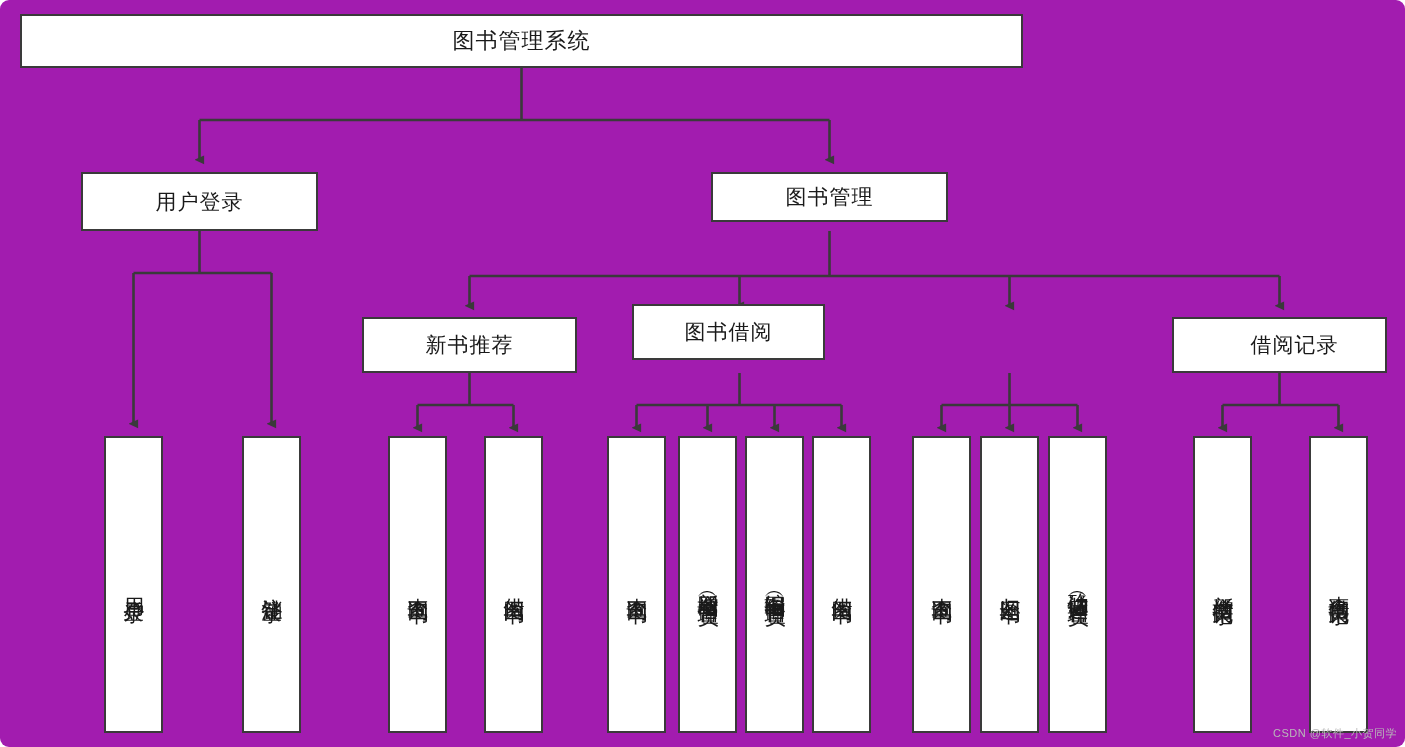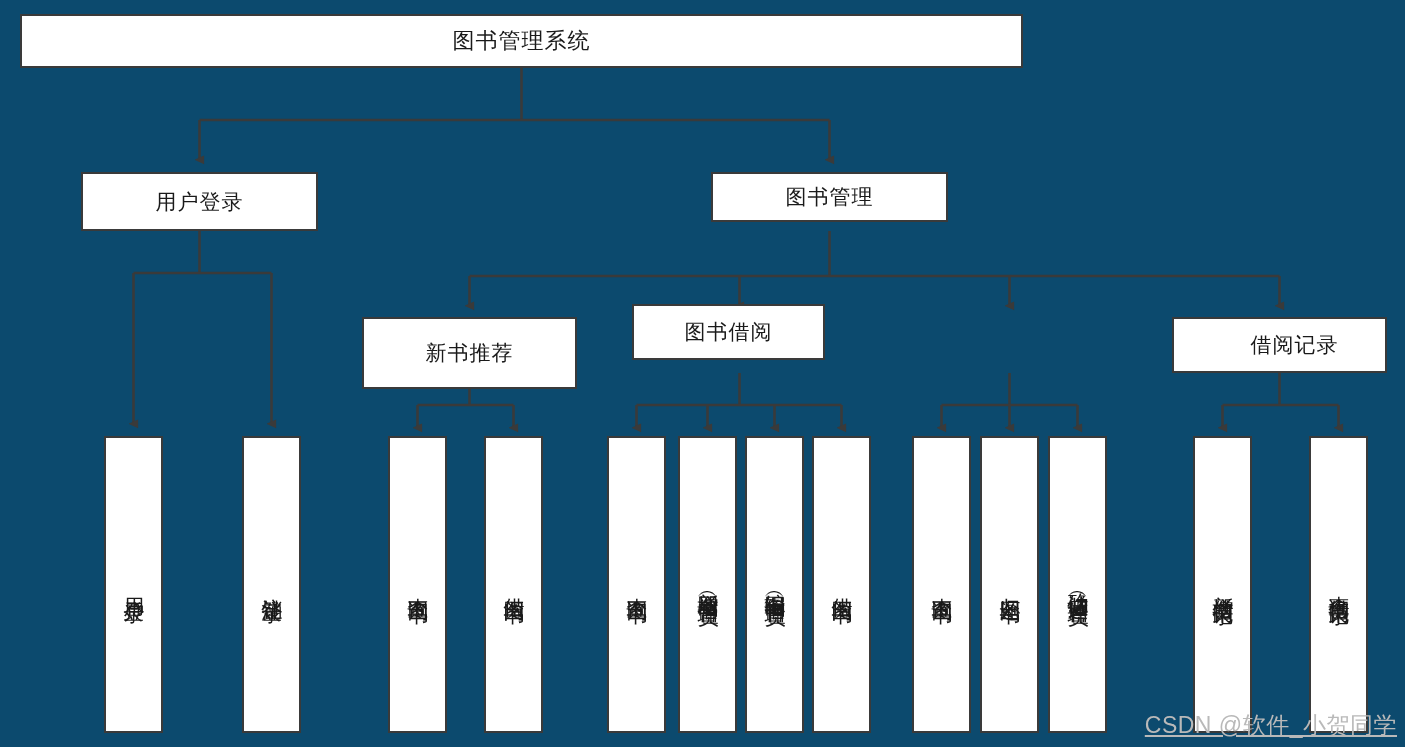--- a/index.html
+++ b/index.html
@@ -7,22 +7,23 @@
     padding: 0;
     background: #ffffff;
   }
   body {
     font-family: "Liberation Sans", "DejaVu Sans", sans-serif;
   }
   #canvas {
     position: relative;
     width: 1405px;
     height: 747px;
-    background: #0c4a6e;
+    background: #a21caf;
     overflow: hidden;
+    border-radius: 9px;
   }
   #wires {
     position: absolute;
     left: 0;
     top: 0;
     width: 1405px;
     height: 747px;
     pointer-events: none;
   }
   .node {
@@ -53,25 +54,24 @@
   .node.v .vtxt {
     writing-mode: vertical-rl;
     text-orientation: upright;
     white-space: normal;
     text-align: center;
   }
   .watermark {
     position: absolute;
     right: 8px;
     bottom: 6px;
-    font-size: 23px;
+    font-size: 11px;
     color: #b9b9b9;
     letter-spacing: 0.5px;
     white-space: nowrap;
-    text-decoration: underline;
   }
 </style>
 </head>
 <body>
 
 <div id="canvas">
 
   <svg id="wires" viewBox="0 0 1405 747" xmlns="http://www.w3.org/2000/svg">
     <defs>
       <marker id="arrow" markerWidth="10" markerHeight="10" refX="5.2" refY="5" orient="auto" markerUnits="userSpaceOnUse">
@@ -123,21 +123,21 @@
       <path d="M1222.5,405 L1222.5,428" marker-end="url(#arrow)"></path>
       <path d="M1338.5,405 L1338.5,428" marker-end="url(#arrow)"></path>
     </g>
   </svg>
 
   <div class="node h root" style="left:20px; top:14px; width:1003px; height:54px;">图书管理系统</div>
 
   <div class="node h" style="left:81px; top:172px; width:237px; height:59px;">用户登录</div>
   <div class="node h" style="left:711px; top:172px; width:237px; height:50px;">图书管理</div>
 
-  <div class="node h" style="left:362px; top:317px; width:215px; height:72px;">新书推荐</div>
+  <div class="node h" style="left:362px; top:317px; width:215px; height:56px;">新书推荐</div>
   <div class="node h" style="left:632px; top:304px; width:193px; height:56px;">图书借阅</div>
   <div class="node h" style="left:1172px; top:317px; width:215px; height:56px;padding-left:30px;">借阅记录</div>
 
   <div class="node v" style="left:104px; top:436px; width:59px; height:297px;">
     <span class="vtxt">用户登录</span>
   </div>
   <div class="node v" style="left:242px; top:436px; width:59px; height:297px;">
     <span class="vtxt">注销登录</span>
   </div>
 

